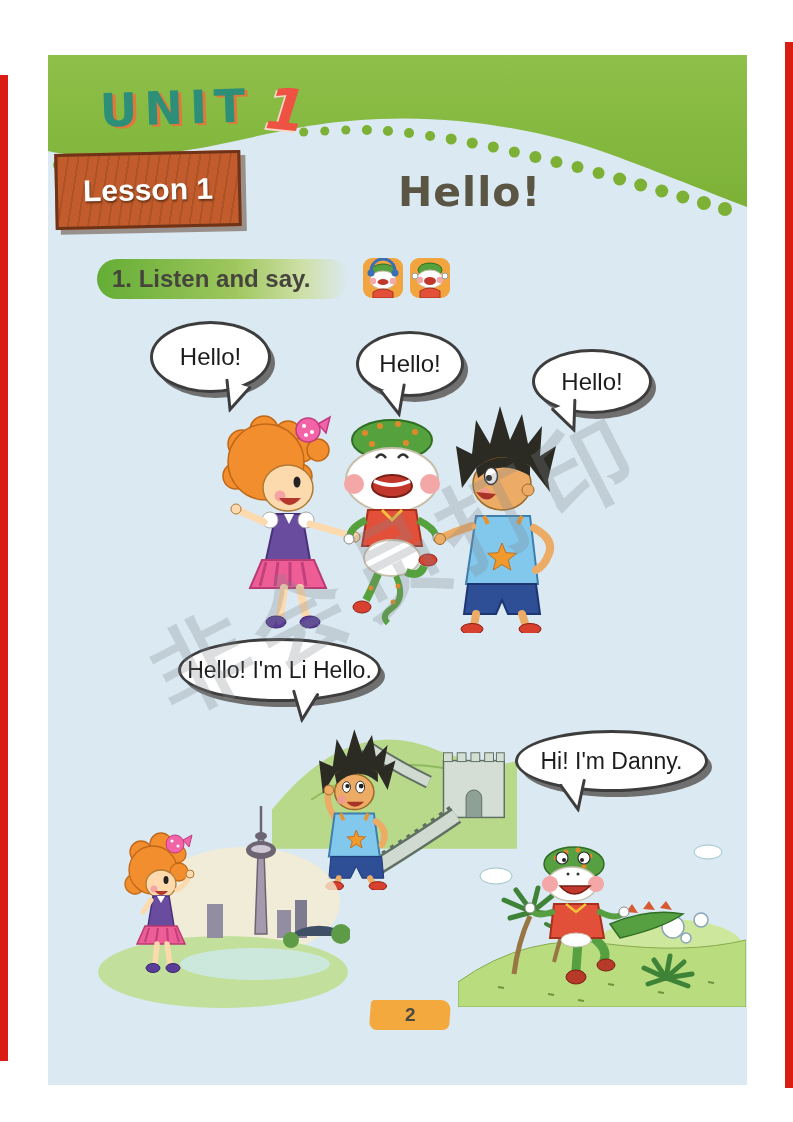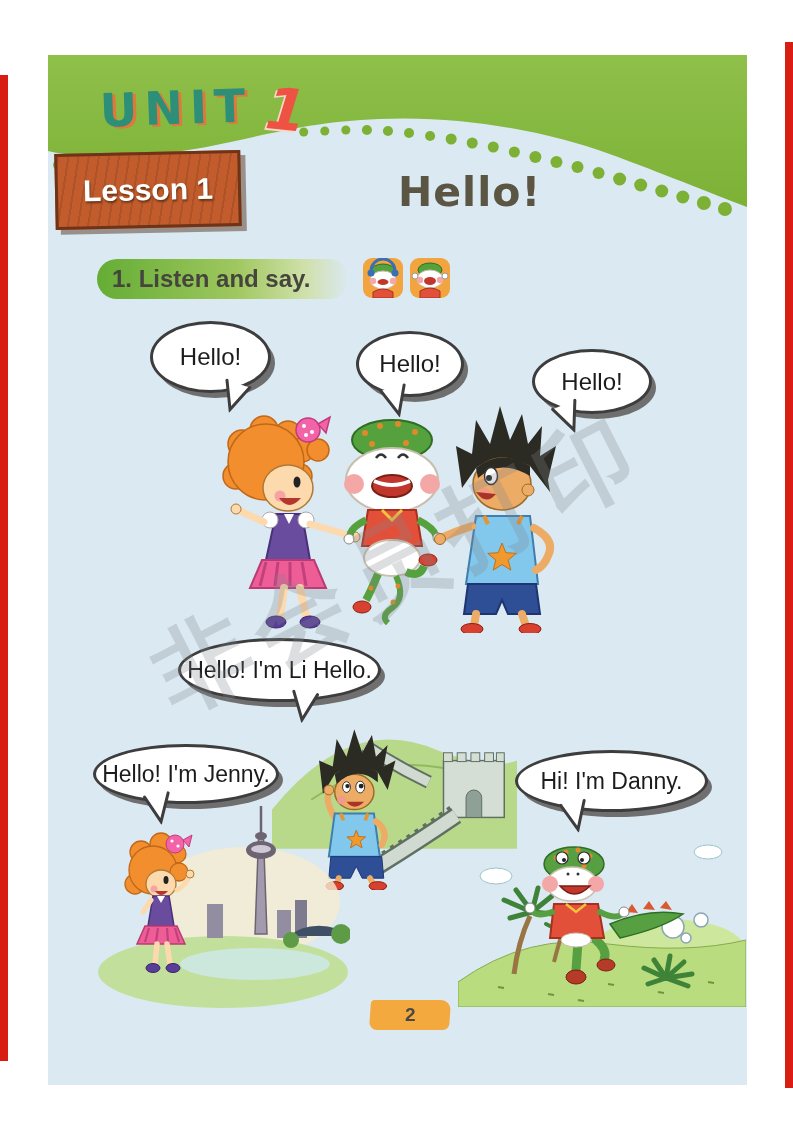--- a/index.html
+++ b/index.html
@@ -439,27 +439,21 @@
     <svg class="tail" style="left:10%;transform:rotate(-22deg);" width="34" height="32" viewBox="0 0 34 32">
         <path d="M5 2 L17 29 L29 2" fill="#fff" stroke="#3d3d3d" stroke-width="3" stroke-linecap="round"></path>
       </svg>
   </div>
   <div class="bubble" style="left:178px;top:638px;width:197px;height:58px;font-size:23px;">
     <span>Hello! I'm Li Hello.</span>
     <svg class="tail" style="left:55%;transform:rotate(8deg);" width="34" height="32" viewBox="0 0 34 32">
         <path d="M5 2 L17 29 L29 2" fill="#fff" stroke="#3d3d3d" stroke-width="3" stroke-linecap="round"></path>
       </svg>
   </div>
-  <div class="bubble" style="left:93px;top:744px;width:180px;height:54px;font-size:23px;">
-    <span>Hello! I'm Jenny.</span>
-    <svg class="tail" style="left:24%;transform:rotate(-10deg);" width="34" height="32" viewBox="0 0 34 32">
-        <path d="M5 2 L17 29 L29 2" fill="#fff" stroke="#3d3d3d" stroke-width="3" stroke-linecap="round"></path>
-      </svg>
-  </div>
-  <div class="bubble" style="left:515px;top:750px;width:187px;height:56px;font-size:23px;text-align:center;">
+  <div class="bubble" style="left:515px;top:730px;width:187px;height:56px;font-size:23px;text-align:center;">
     <span>Hi! I'm Danny.</span>
     <svg class="tail" style="left:20%;transform:rotate(-12deg);" width="34" height="32" viewBox="0 0 34 32">
         <path d="M5 2 L17 29 L29 2" fill="#fff" stroke="#3d3d3d" stroke-width="3" stroke-linecap="round"></path>
       </svg>
   </div>
 
   <div id="watermark">非会员打印</div>
 
   <div id="page-tab">
     <span>2</span>

